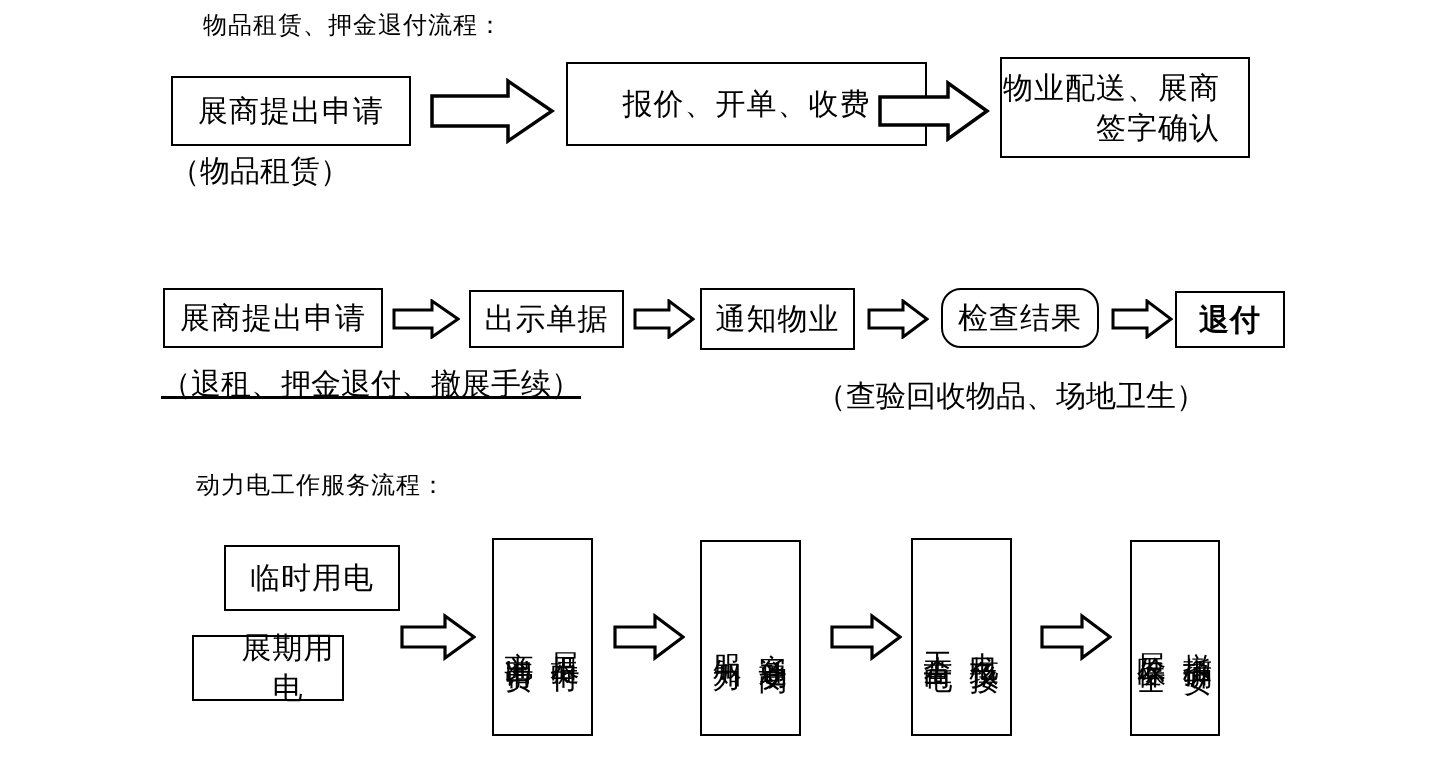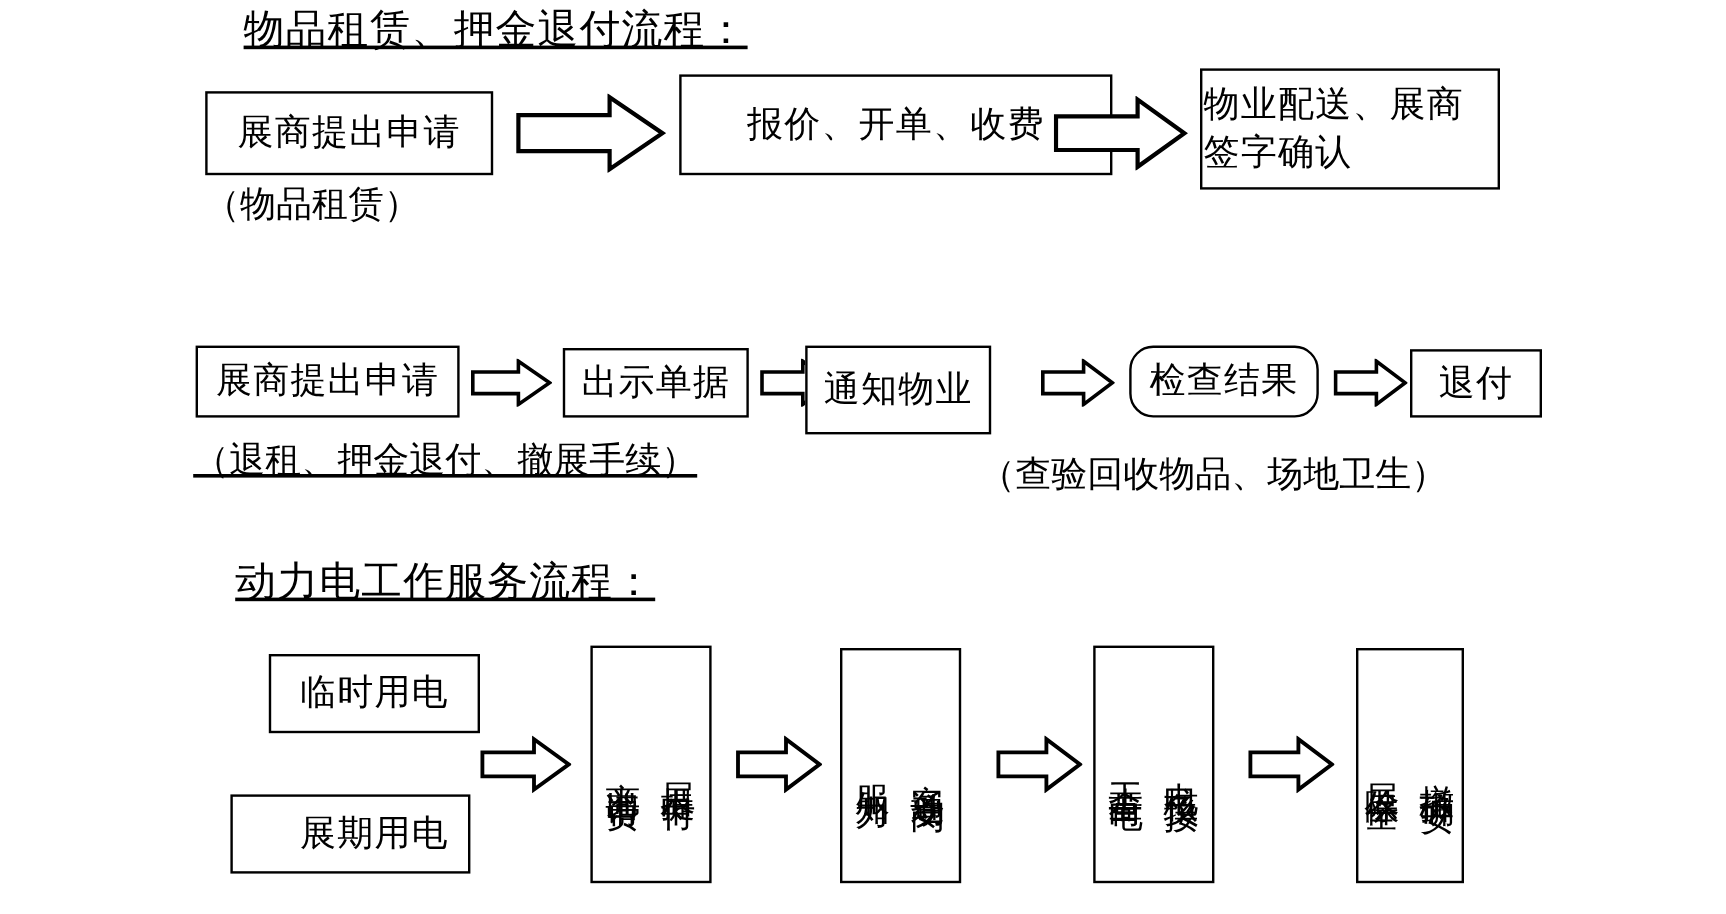--- a/index.html
+++ b/index.html
@@ -18,45 +18,44 @@
   .canvas {
     position: absolute;
     left: 0; top: 0;
     width: 1438px;
     height: 762px;
   }
 
   
   .section-title {
     position: absolute;
-    font-size: 34px;
+    font-size: 24px;
     line-height: 38px;
     letter-spacing: 1px;
     white-space: nowrap;
     font-family: "DejaVu Serif", "Liberation Serif", serif;
-    text-decoration: underline;
   }
 
   
   .box {
     position: absolute;
     border: 2px solid #000000;
     box-sizing: border-box;
     background: #ffffff;
     display: flex;
     align-items: center;
     justify-content: center;
     text-align: center;
     font-size: 30px;
     line-height: 40px;
     letter-spacing: 1px;
   }
   .box.align-left {
     justify-content: flex-start;
-    text-align: left;
+    text-align: right;
     padding-left: 1px;
   }
   .box-text { display: block; }
 
   
   .box.vertical {
     writing-mode: vertical-rl;
     text-orientation: upright;
     align-items: center;
     justify-content: center;
@@ -129,55 +128,55 @@
   <div class="box" style="left:469px; top:290px; width:155px; height:58px;text-align:center;">
     <span class="box-text">出示单据</span>
   </div>
 
   <div class="arrow" style="left:633px; top:299px; width:62px; height:40px;">
     <svg viewBox="0 0 62 40" preserveAspectRatio="none">
       <polygon points="2,11 36,11 36,2 60,20 36,38 36,29 2,29" fill="#ffffff" stroke="#000000" stroke-width="3"></polygon>
     </svg>
   </div>
 
-  <div class="box" style="left:671px; top:288px; width:155px; height:74px;">
+  <div class="box" style="left:700px; top:288px; width:155px; height:62px;">
     <span class="box-text">通知物业</span>
   </div>
 
   <div class="arrow" style="left:867px; top:299px; width:62px; height:40px;">
     <svg viewBox="0 0 62 40" preserveAspectRatio="none">
       <polygon points="2,11 36,11 36,2 60,20 36,38 36,29 2,29" fill="#ffffff" stroke="#000000" stroke-width="3"></polygon>
     </svg>
   </div>
 
   <div class="box" style="left:941px; top:288px; width:158px; height:60px;border-radius:20px;">
     <span class="box-text">检查结果</span>
   </div>
 
   <div class="arrow" style="left:1111px; top:299px; width:62px; height:40px;">
     <svg viewBox="0 0 62 40" preserveAspectRatio="none">
       <polygon points="2,11 36,11 36,2 60,20 36,38 36,29 2,29" fill="#ffffff" stroke="#000000" stroke-width="3"></polygon>
     </svg>
   </div>
 
-  <div class="box" style="left:1175px; top:291px; width:110px; height:57px;">
+  <div class="box" style="left:1175px; top:291px; width:110px; height:57px;font-weight:bold;">
     <span class="box-text">退付</span>
   </div>
 
   <div class="caption" style="left:161px; top:367px;text-decoration:underline;">（退租、押金退付、撤展手续）</div>
 
   <div class="caption" style="left:816px; top:367px;margin-top:12px;">（查验回收物品、场地卫生）</div>
 
   <div class="section-title" style="left:196px; top:466px;">动力电工作服务流程：</div>
 
   <div class="box" style="left:192px; top:545px; width:176px; height:66px;margin-left:32px;">
     <span class="box-text">临时用电</span>
   </div>
 
-  <div class="box" style="left:192px; top:662px; width:200px; height:66px;padding-left:40px;">
+  <div class="box" style="left:192px; top:635px; width:152px; height:66px;padding-left:40px;">
     <span class="box-text">展期用电</span>
   </div>
 
   <div class="arrow" style="left:400px; top:613px; width:76px; height:48px;">
     <svg viewBox="0 0 76 48" preserveAspectRatio="none">
       <polygon points="2,14 45,14 45,3 74,24 45,45 45,34 2,34" fill="#ffffff" stroke="#000000" stroke-width="3.2"></polygon>
     </svg>
   </div>
 
   <div class="box vertical" style="left:492px; top:538px; width:101px; height:198px;">

